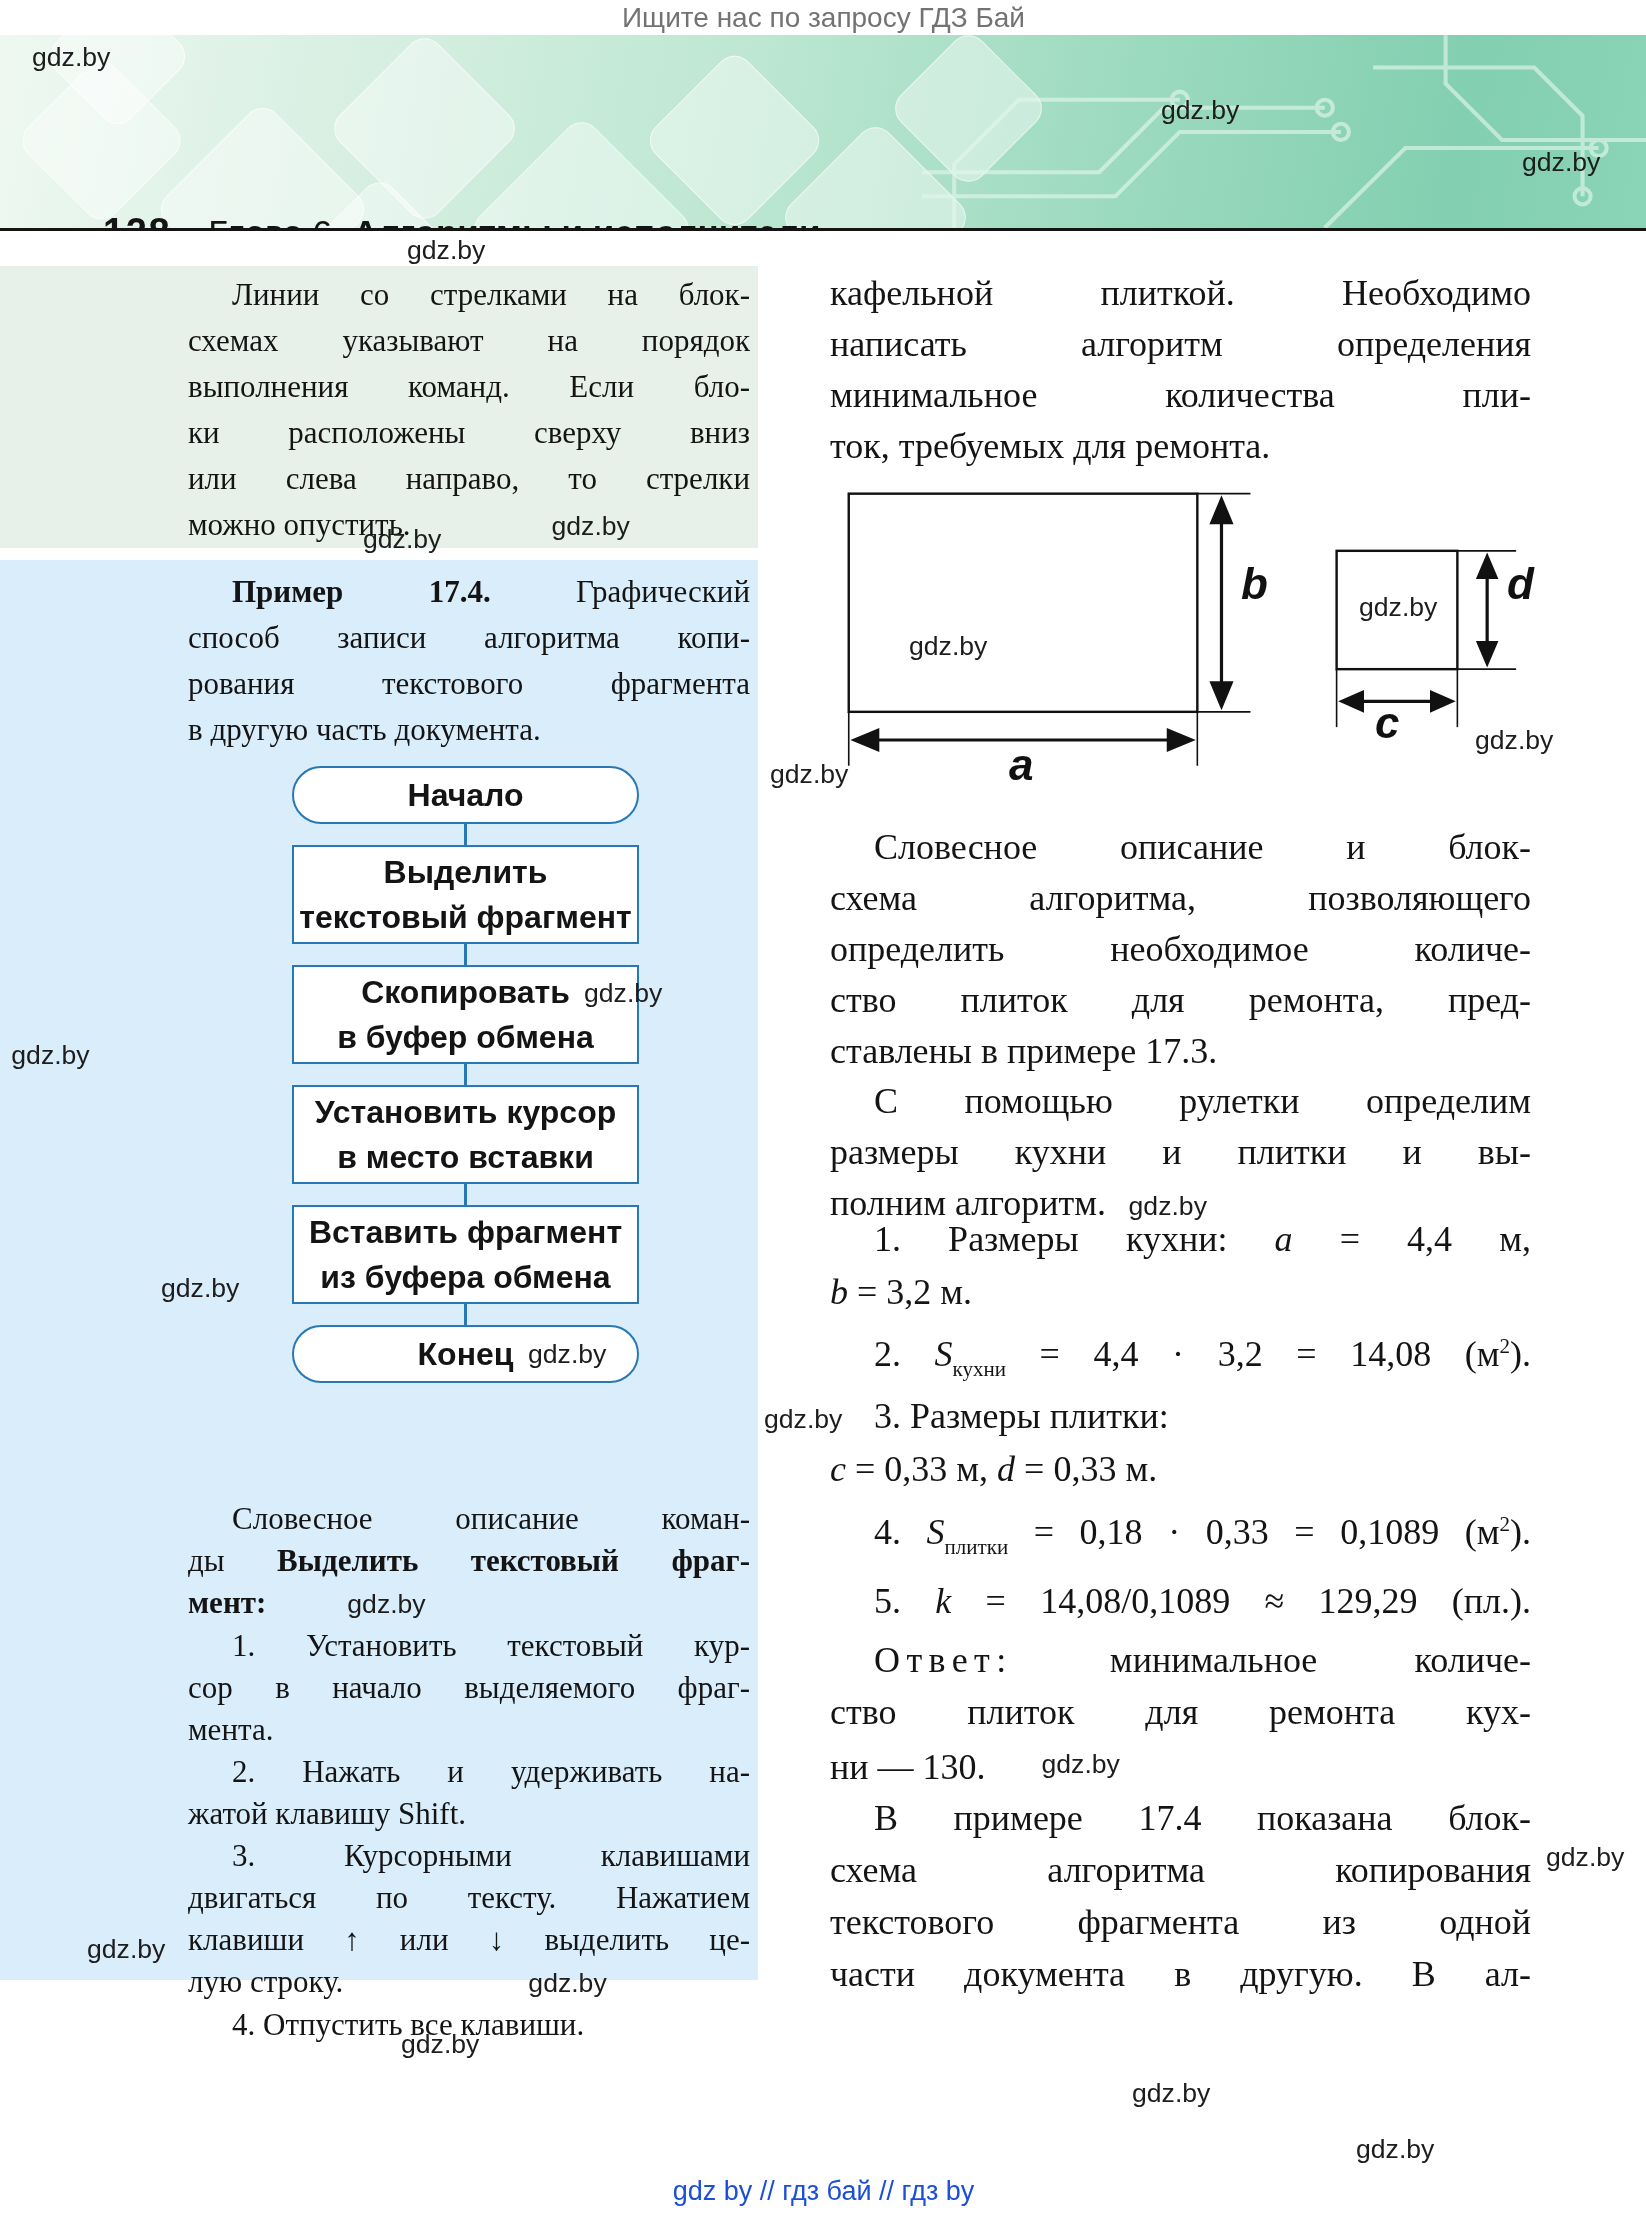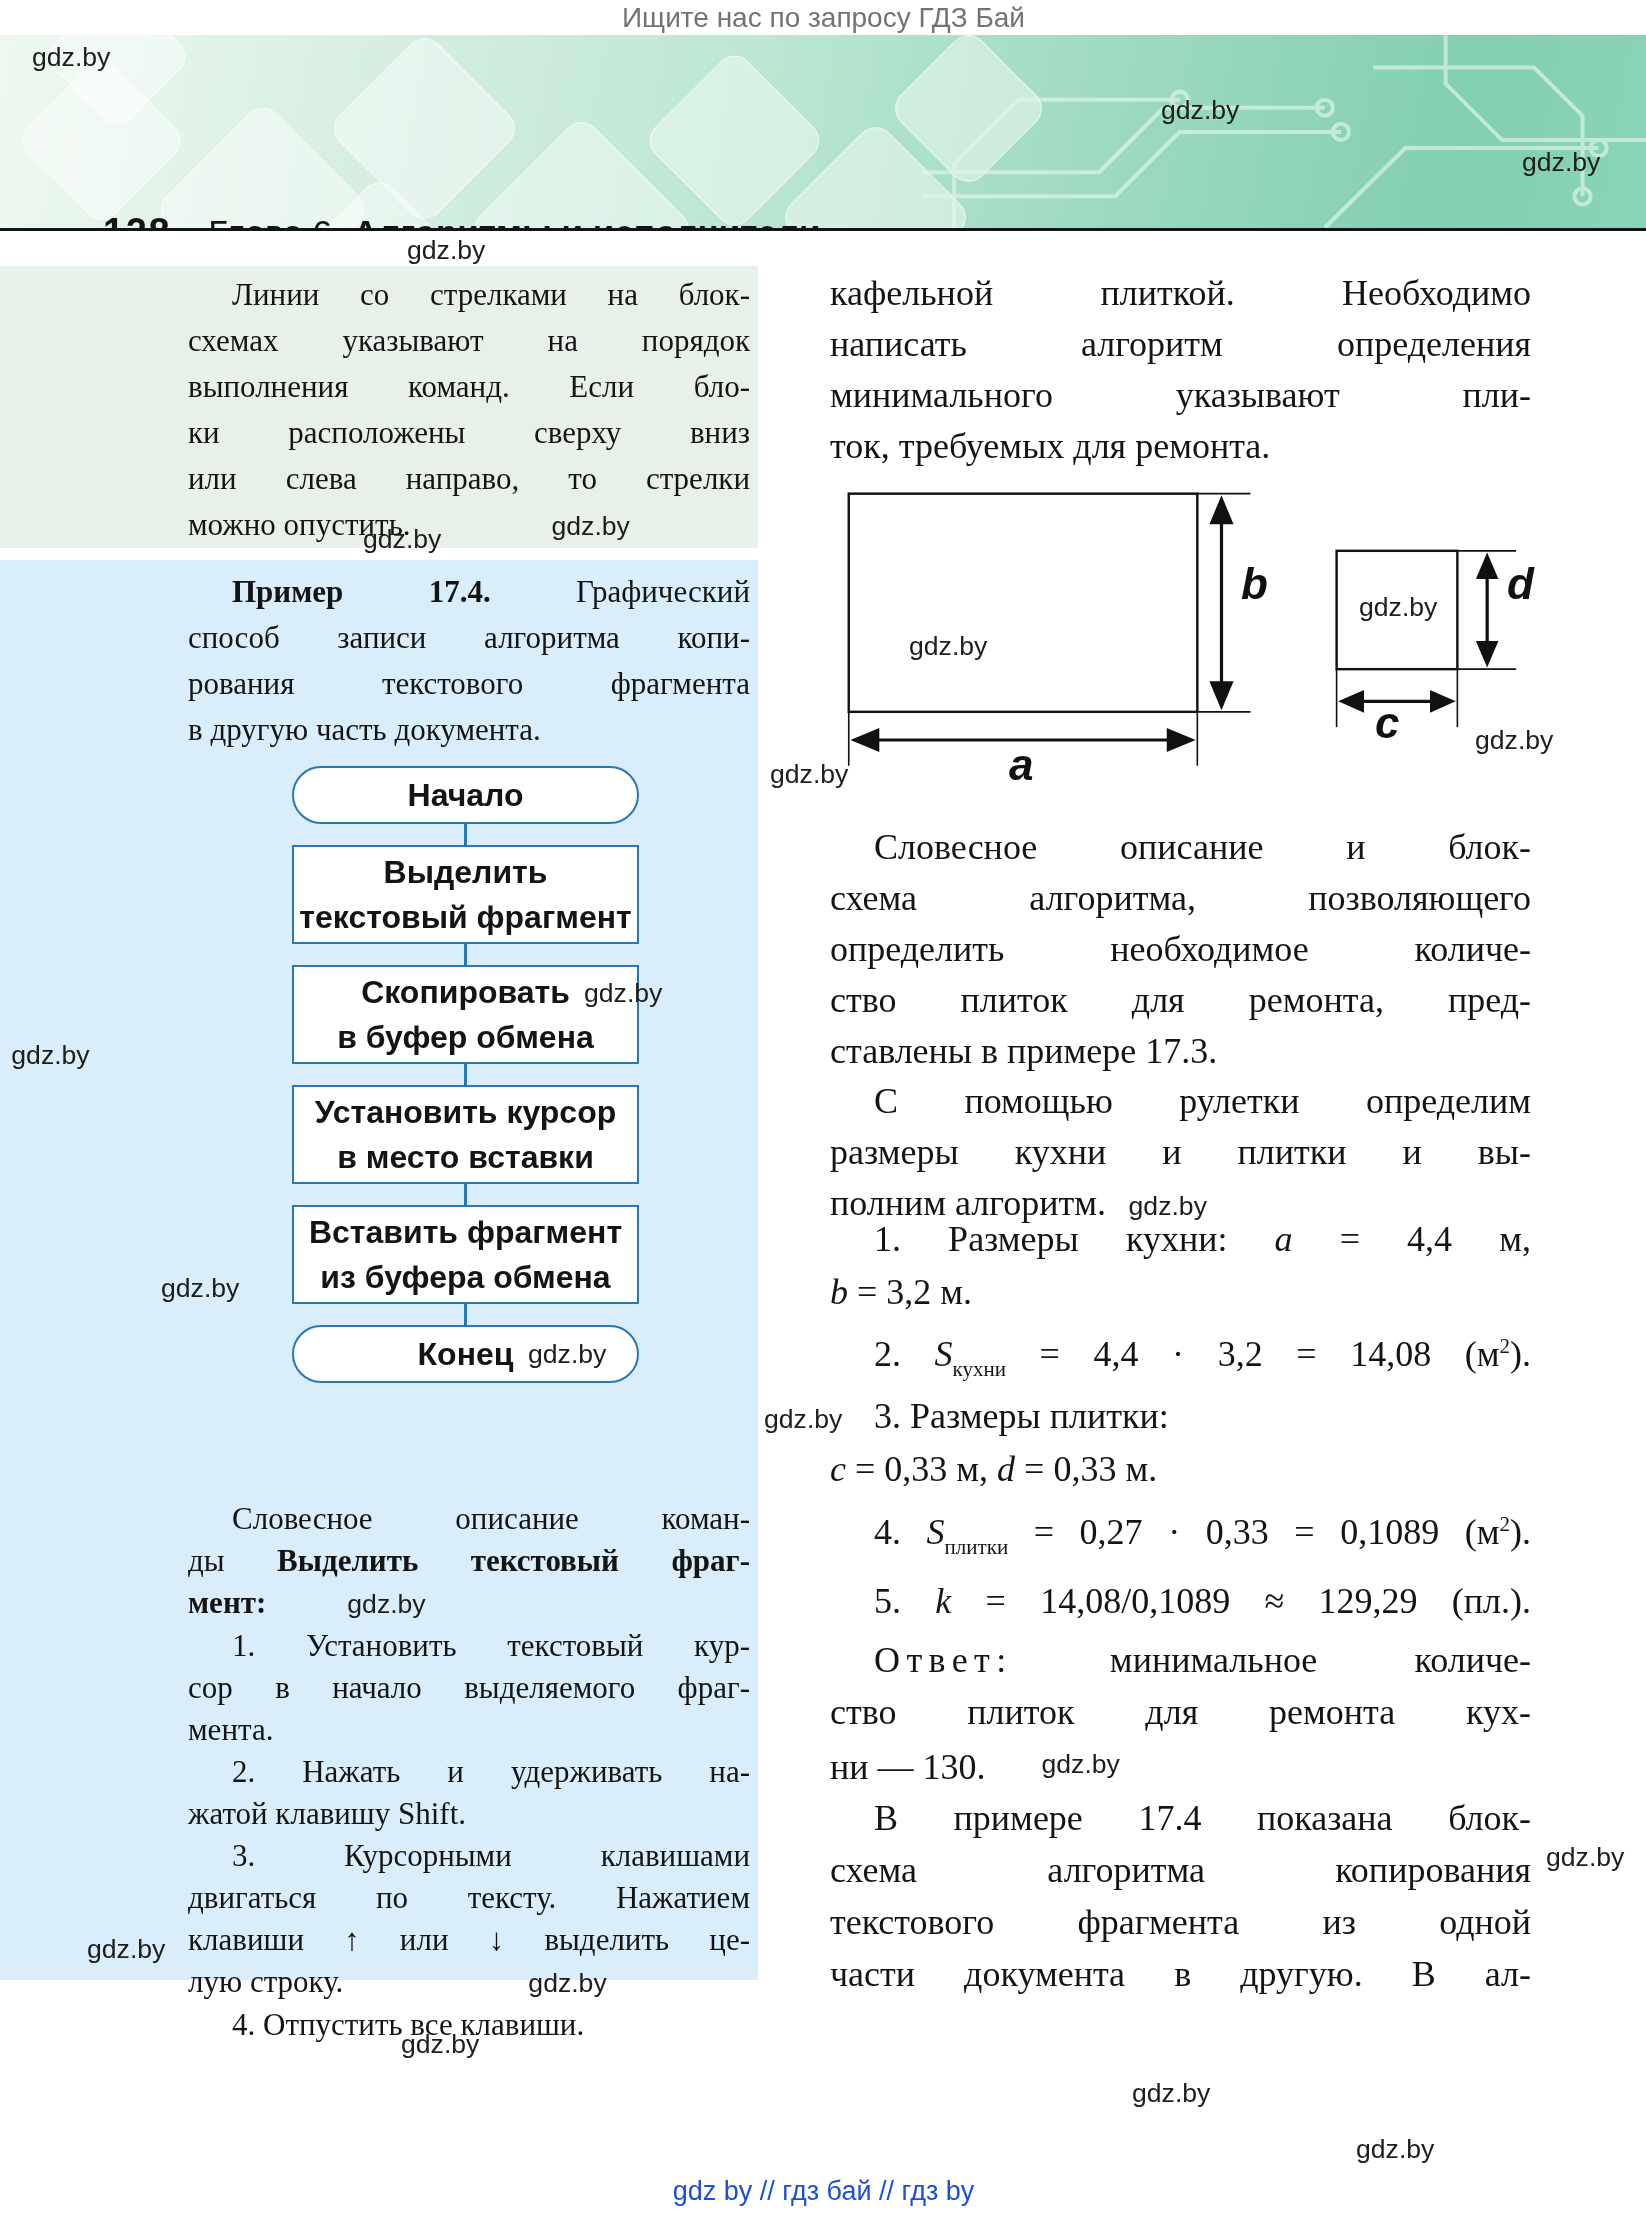--- a/index.html
+++ b/index.html
@@ -171,21 +171,21 @@
     <div class="jl ind"><span>3. Курсорными клавишами</span></div>
     <div class="jl"><span>двигаться по тексту. Нажатием</span></div>
     <div class="jl"><span>клавиши ↑ или ↓ выделить це-</span></div>
     <div class="jlast"><span>лую строку.</span><span class="wmi" style="margin-left:185px;">gdz.by</span></div>
     <div class="jlast ind"><span>4. Отпустить все клавиши.</span></div>
   </div>
 
   <div class="tl rc" style="left:830px;top:268px;">
     <div class="jl"><span>кафельной плиткой. Необходимо</span></div>
     <div class="jl"><span>написать алгоритм определения</span></div>
-    <div class="jl"><span>минимального указывают пли-</span></div>
+    <div class="jl"><span>минимальное количества пли-</span></div>
     <div class="jlast"><span>ток, требуемых для ремонта.</span></div>
   </div>
 
   <svg class="tl" style="left:838px;top:484px;" width="709" height="318" viewBox="0 0 880 395">
     <g stroke="#111" fill="none">
       <rect x="13" y="12" width="433" height="271" stroke-width="3" fill="#fff"></rect>
       <line x1="446" y1="12" x2="512" y2="12" stroke-width="2"></line>
       <line x1="446" y1="283" x2="512" y2="283" stroke-width="2"></line>
       <line x1="476" y1="42" x2="476" y2="253" stroke-width="4"></line>
       <line x1="13" y1="283" x2="13" y2="350" stroke-width="2"></line>
@@ -228,21 +228,21 @@
     <div class="jl"><span>размеры кухни и плитки и вы-</span></div>
     <div class="jlast"><span>полним алгоритм.</span><span class="wmi" style="margin-left:22.6px;">gdz.by</span></div>
   </div>
 
   <div class="tl rc" style="left:830px;top:1213px;">
     <div class="jl ind r-line"><span>1. Размеры кухни: </span><i class="var">a</i><span> = 4,4 м,</span></div>
     <div class="jlast r-line"><i class="var">b</i><span> = 3,2 м.</span></div>
     <div class="jl ind r-frm"><span>2. </span><i class="var">S</i><sub>кухни</sub><span> = 4,4 · 3,2 = 14,08 (м</span><sup>2</sup><span>).</span></div>
     <div class="jlast ind r-line"><span>3. Размеры плитки:</span></div>
     <div class="jlast r-line"><i class="var">c</i><span> = 0,33 м, </span><i class="var">d</i><span> = 0,33 м.</span></div>
-    <div class="jl ind r-frm2"><span>4. </span><i class="var">S</i><sub>плитки</sub><span> = 0,27 · 0,33 = 0,1089 (м</span><sup>2</sup><span>).</span></div>
+    <div class="jl ind r-frm2"><span>4. </span><i class="var">S</i><sub>плитки</sub><span> = 0,18 · 0,33 = 0,1089 (м</span><sup>2</sup><span>).</span></div>
     <div class="jl ind r-frm3"><span>5. </span><i class="var">k</i><span> = 14,08/0,1089 ≈ 129,29 (пл.).</span></div>
   </div>
 
   <div class="tl rc" style="left:830px;top:1634px;">
     <div class="jl ind r-l65"><span class="sp">Ответ:</span> <span>минимальное количе-</span></div>
     <div class="jl r-l65"><span>ство плиток для ремонта кух-</span></div>
     <div class="jlast r-l65"><span>ни — 130.</span><span class="wmi" style="margin-left:56px;vertical-align:6.4px;">gdz.by</span></div>
   </div>
 
   <div class="tl rc" style="left:830px;top:1792px;">

